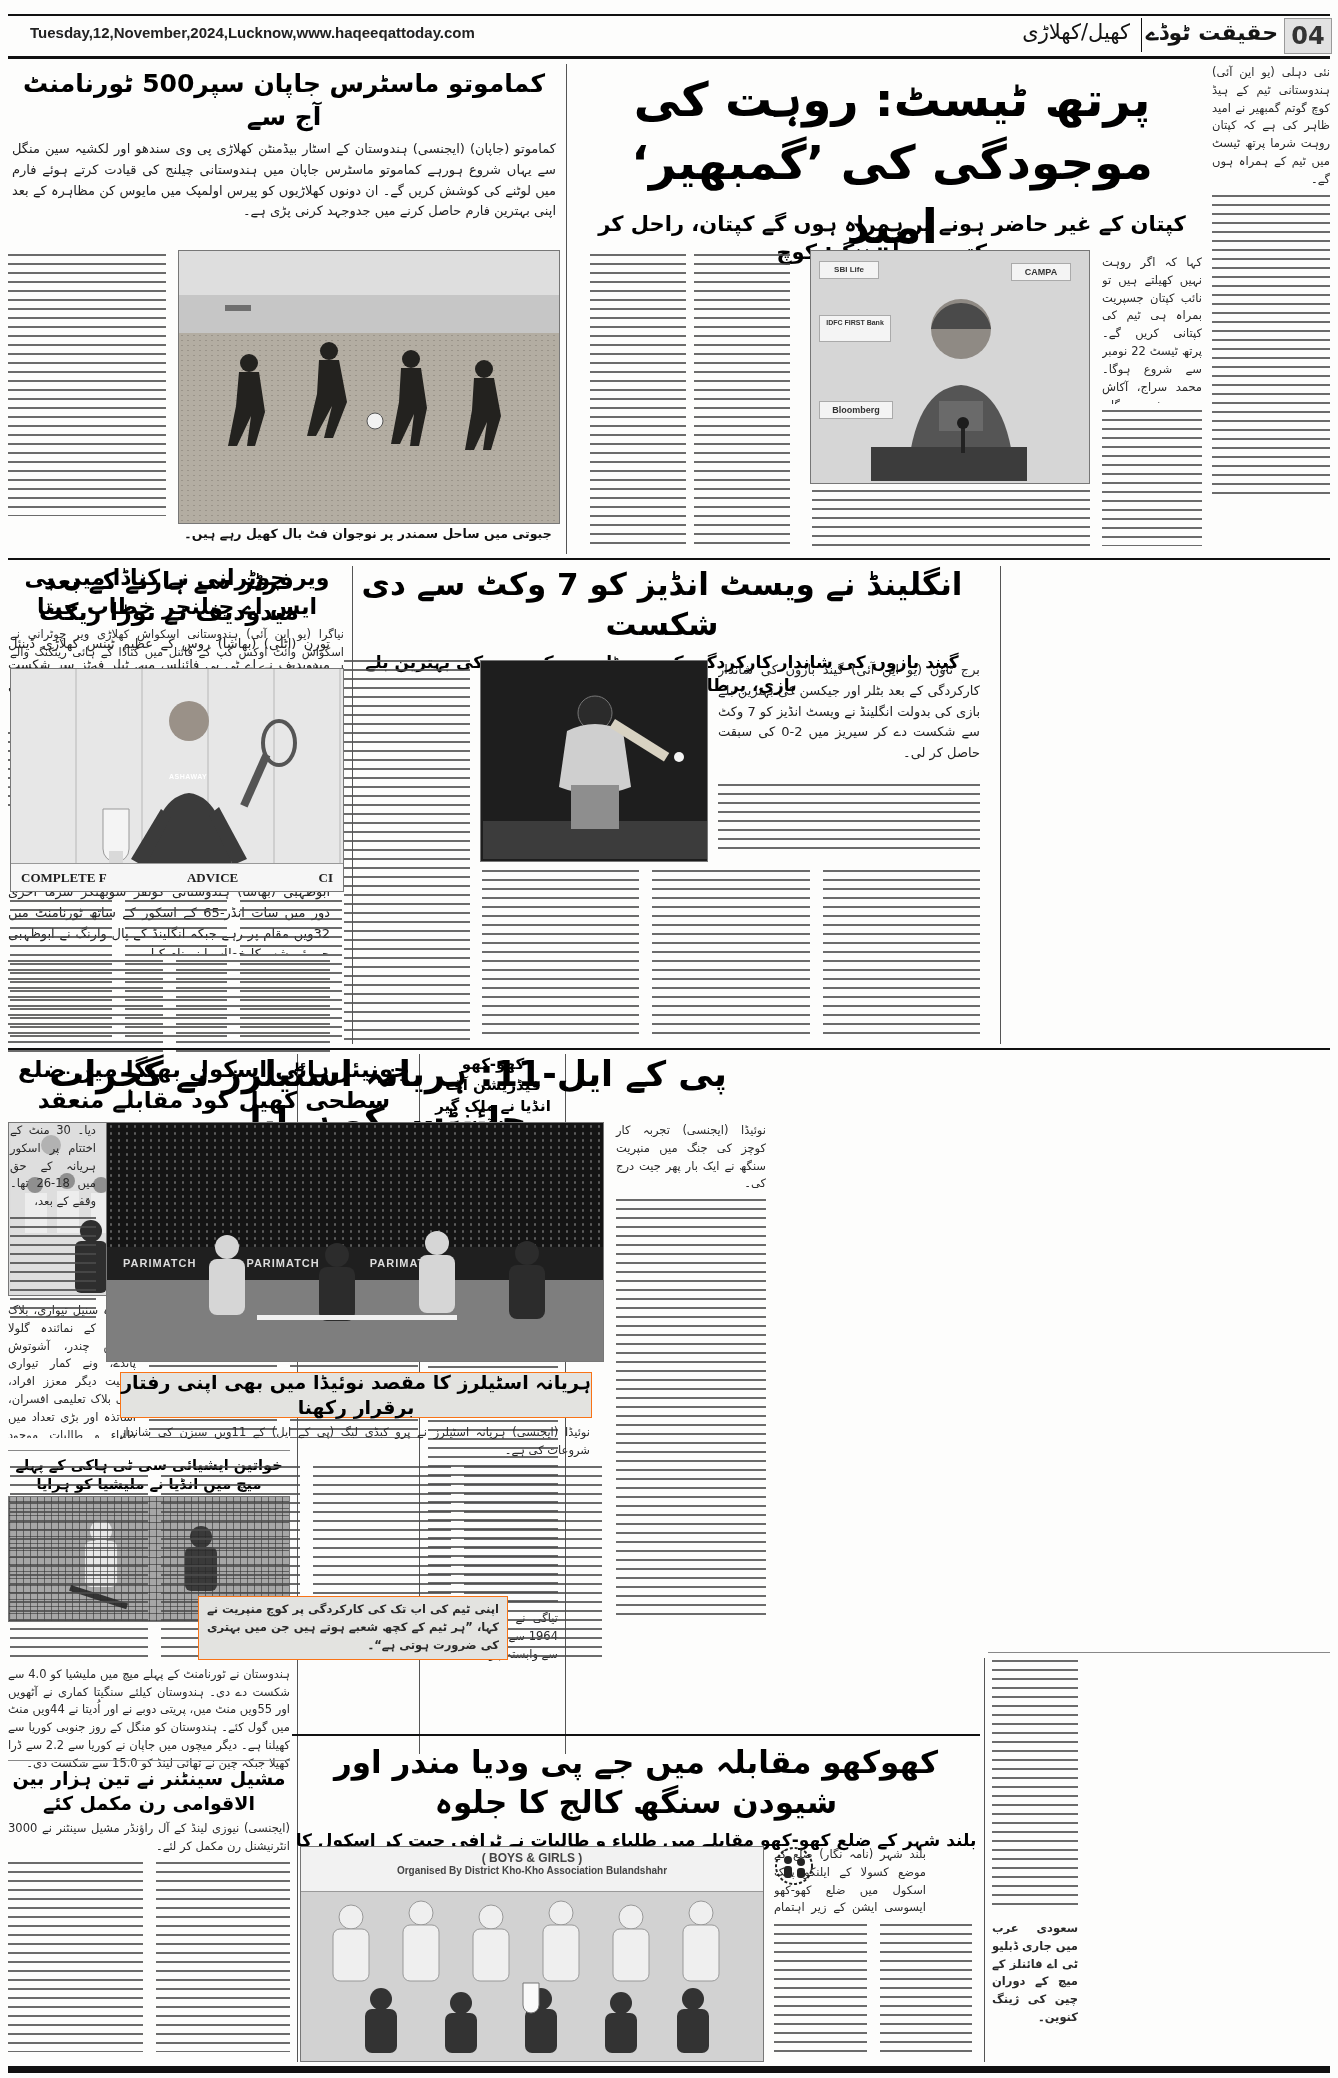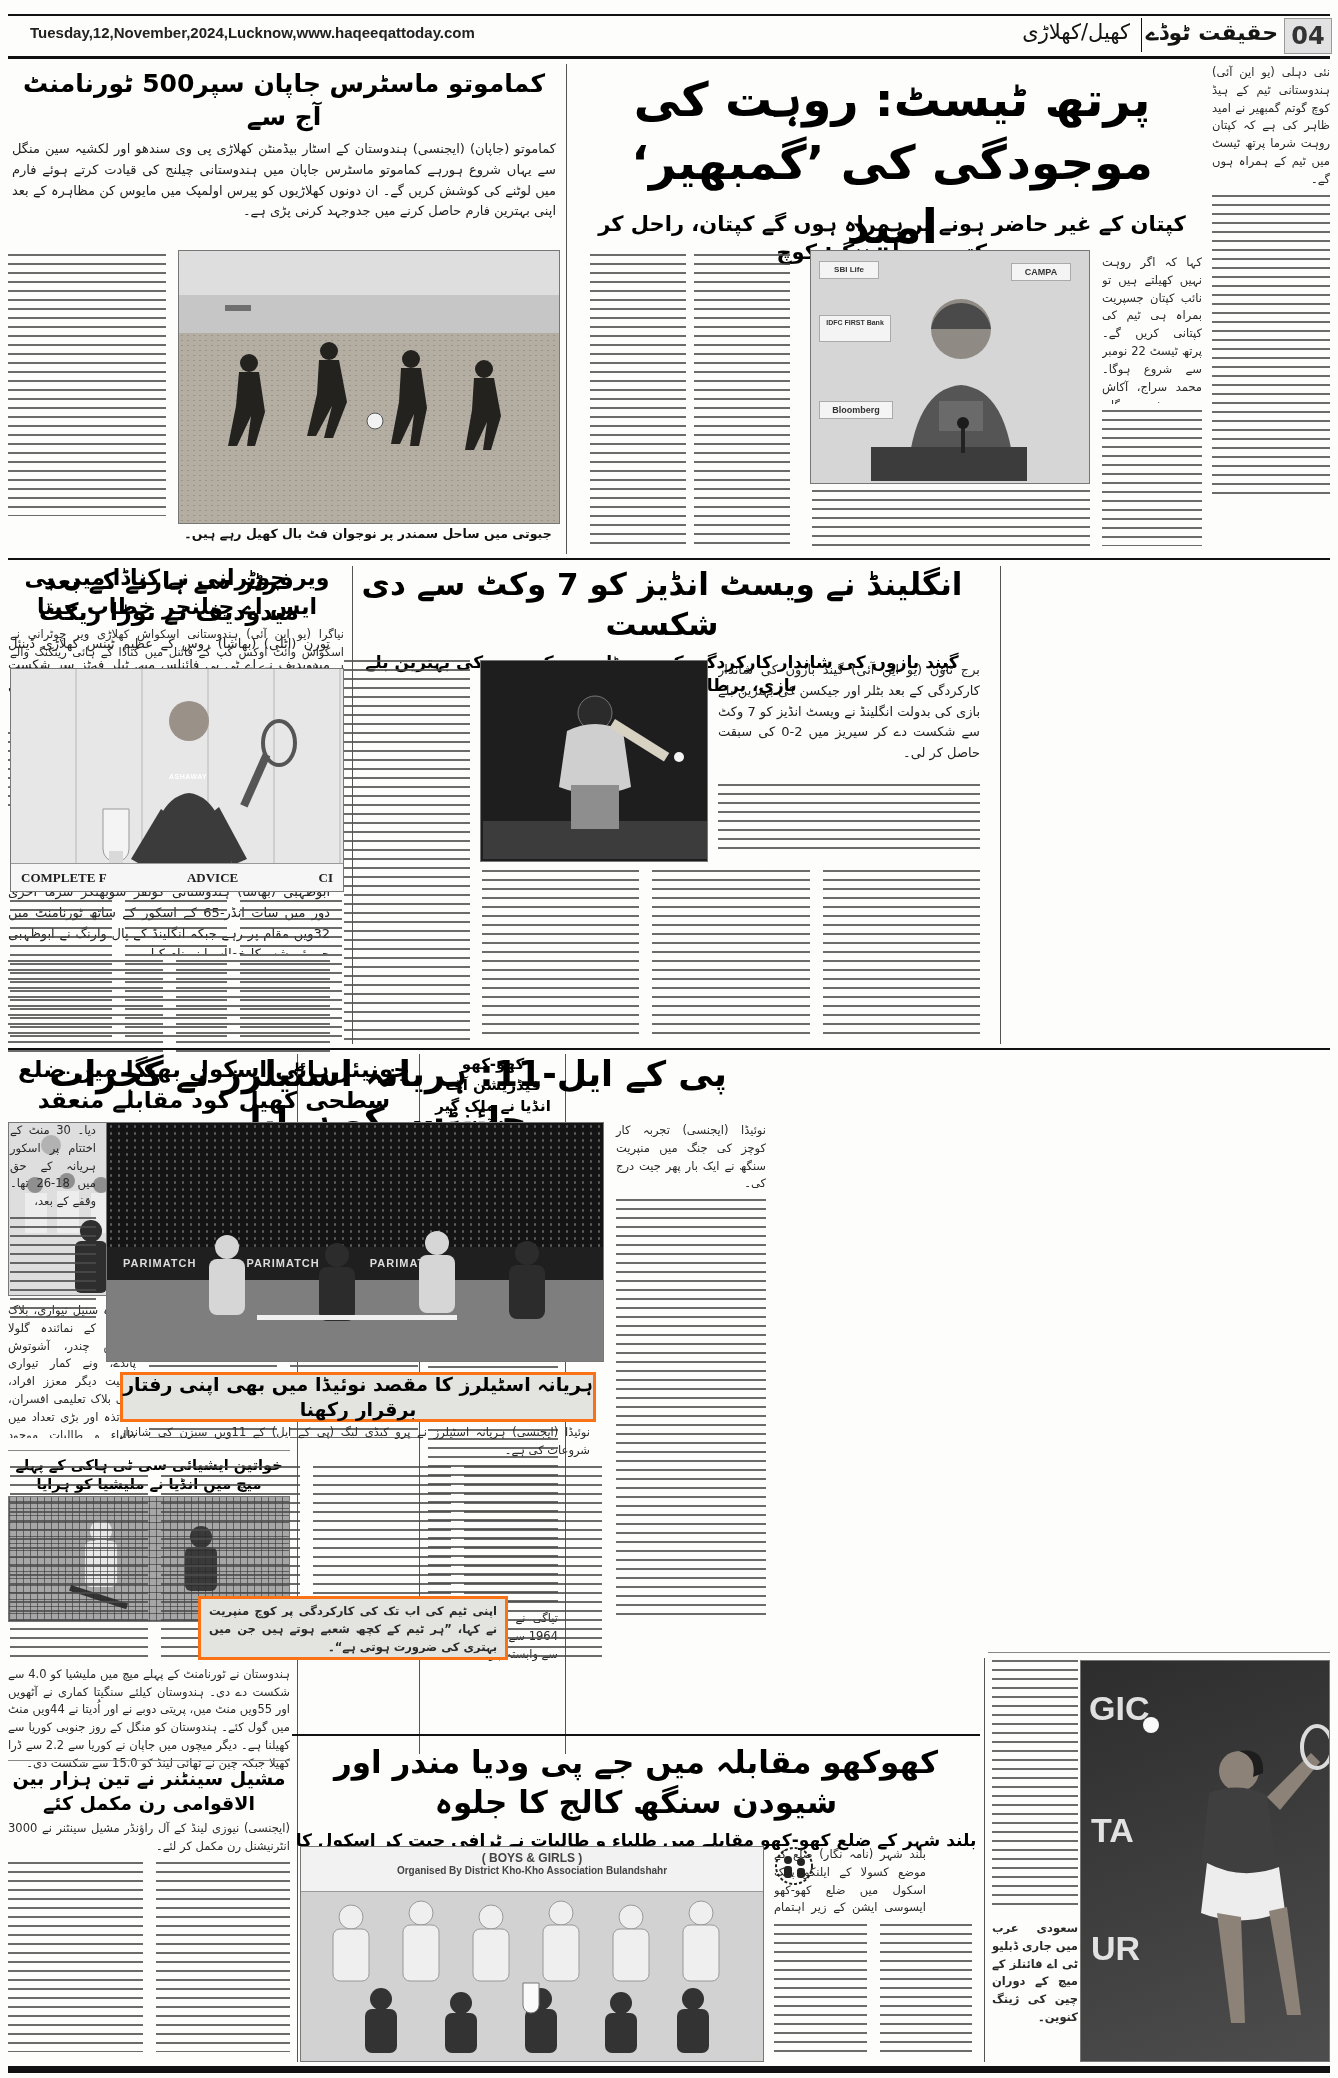--- a/index.html
+++ b/index.html
@@ -18,21 +18,21 @@
   .cap{font-size:12.5px;font-weight:bold;text-align:center;color:#111;}
   
   .tx{background:repeating-linear-gradient(180deg,#4b4b4b 0px,#4b4b4b 2px,rgba(0,0,0,0) 2px,rgba(0,0,0,0) 9px);opacity:.82;}
   .cols{display:flex;gap:13px;}
   .cols>div{flex:1;}
   .photo{position:absolute;overflow:hidden;border:1px solid #777;background:#c4c4c4;}
   .dots{background-image:radial-gradient(#6f6f6f 1.2px,rgba(0,0,0,0) 1.4px);background-size:8px 7px;}
   .grain{background-image:radial-gradient(#9a948a 1px,rgba(0,0,0,0) 1.1px);background-size:6px 5px;}
   .chip{position:absolute;background:#f4f4f4;border:1px solid #aaa;color:#333;
         font-family:"Liberation Sans",sans-serif;font-weight:bold;text-align:center;direction:ltr;}
-  .graybox{background:#e3e3e0;border:3px solid #f97316;}
+  .graybox{background:#e3e3e0;border:1px solid #f97316;}
   .net{background:
       repeating-linear-gradient(90deg,rgba(40,40,40,.55) 0 1px,rgba(0,0,0,0) 1px 7px),
       repeating-linear-gradient(0deg,rgba(40,40,40,.55) 0 1px,rgba(0,0,0,0) 1px 7px);}
 </style>
 </head>
 <body>
 
 <div class="rule" style="left:8px;top:14px;width:1322px;height:2px"></div>
 <div class="abs eng" style="left:30px;top:24px;font-size:15px;font-weight:bold;color:#222">Tuesday,12,November,2024,Lucknow,www.haqeeqattoday.com</div>
 <div class="abs" style="right:6px;top:18px;width:46px;height:34px;background:#e2e2e2;border:1px solid #9a9a9a;
@@ -423,31 +423,15 @@
   </div>
 </div>
 
 <div class="rule" style="left:988px;top:1652px;width:342px;height:1px;background:#888"></div>
 <div class="vrule" style="left:984px;top:1658px;height:404px"></div>
 <div class="abs" style="left:990px;top:1660px;width:340px;height:402px">
   <div class="abs" style="right:252px;top:0;width:86px;height:402px">
     <div class="tx" style="height:250px"></div>
     <div class="small" style="margin-top:10px;font-weight:bold">سعودی عرب میں جاری ڈبلیو ٹی اے فائنلز کے میچ کے دوران چین کی ژینگ کنوین۔</div>
   </div>
-  <div class="photo" style="left:90px;top:0;width:248px;height:400px;background:linear-gradient(160deg,#2d2d2d,#4d4d4d)">
-    <div class="abs eng" style="left:8px;top:28px;color:#f4f4f4;font-weight:bold;font-size:34px;opacity:.9">GIC</div>
-    <div class="abs eng" style="left:10px;top:150px;color:#f4f4f4;font-weight:bold;font-size:34px;opacity:.9">TA</div>
-    <div class="abs eng" style="left:10px;top:268px;color:#f4f4f4;font-weight:bold;font-size:34px;opacity:.9">UR</div>
-    <svg class="abs" style="left:40px;top:40px" width="208" height="360" viewBox="0 0 208 360">
-      <circle cx="118" cy="70" r="20" fill="#8d8277"></circle>
-      <path d="M118 50 q26 -4 24 22 l-10 4 q4 -20 -14 -26" fill="#1d1d1d"></path>
-      <path d="M88 92 q30 -12 58 2 l10 70 q-40 16 -76 0 z" fill="#3f3f3f"></path>
-      <path d="M146 96 l44 -44 l9 9 l-40 48 z" fill="#8d8277"></path>
-      <ellipse cx="196" cy="46" rx="15" ry="21" fill="none" stroke="#dcdcdc" stroke-width="4"></ellipse>
-      <path d="M86 162 q34 18 72 4 l6 44 q-44 18 -84 2 z" fill="#ededed"></path>
-      <path d="M96 212 l14 110 l14 0 l-4 -106 z" fill="#8d8277"></path>
-      <path d="M148 210 l18 104 l14 0 l-14 -108 z" fill="#8d8277"></path>
-      <circle cx="30" cy="24" r="8" fill="#fafafa"></circle>
-    </svg>
-  </div>
 </div>
 
 <div class="rule" style="left:8px;top:2066px;width:1322px;height:7px"></div>
 
 </body></html>

